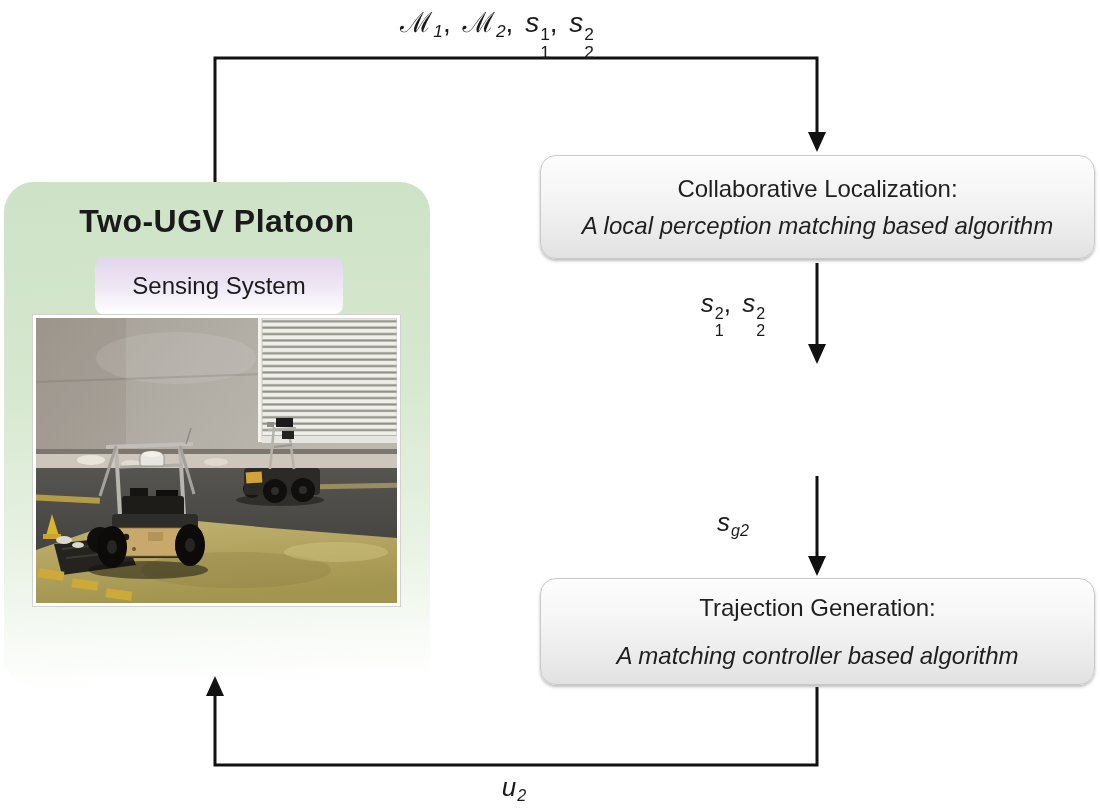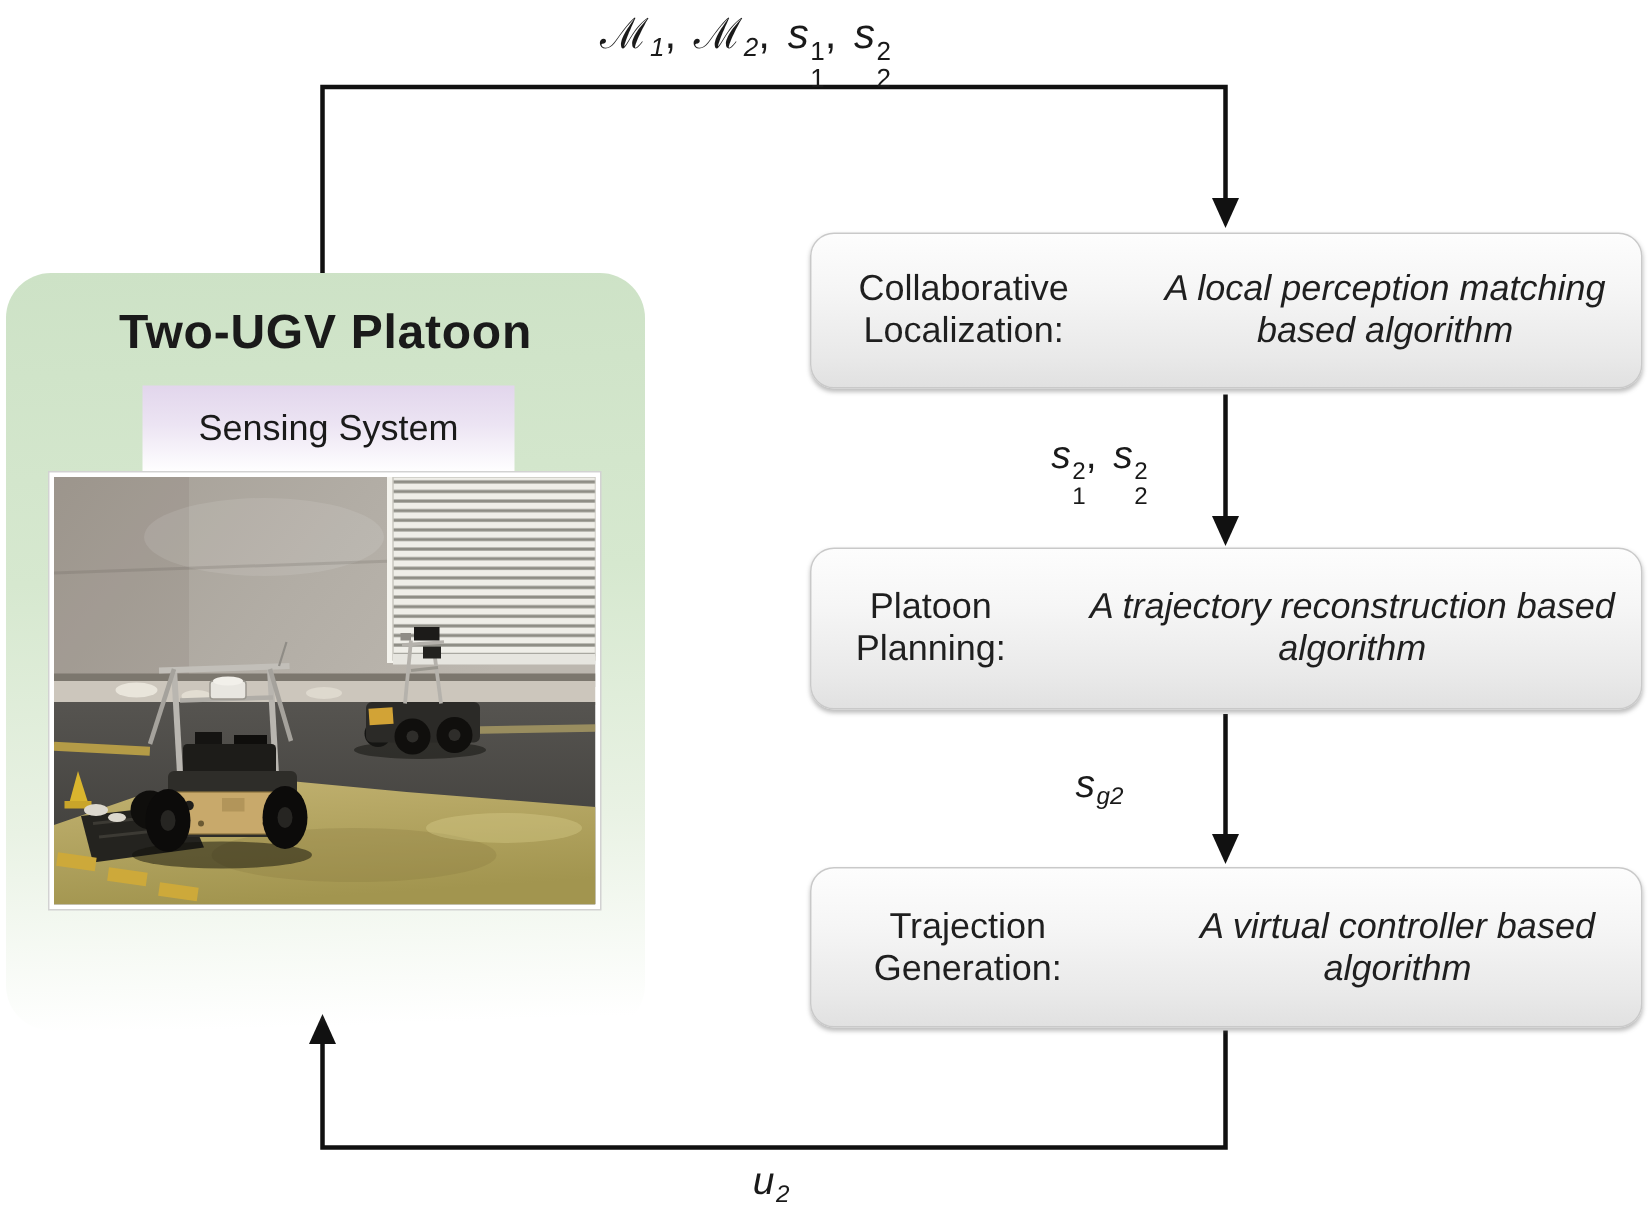--- a/index.html
+++ b/index.html
@@ -11,42 +11,42 @@
   
   #platoon-panel{
     left:4px;top:182px;width:426px;height:505px;border-radius:30px;
     background:linear-gradient(178deg,#cde2c6 0%,#d6e8cf 40%,#e9f2e4 72%,rgba(255,255,255,0) 98%);
   }
   #platoon-title{
     left:4px;top:203px;width:426px;text-align:center;
     font-size:32px;font-weight:bold;letter-spacing:0.5px;
   }
   .sys-label{
-    width:248px;height:58px;border-radius:0;display:flex;align-items:center;justify-content:center;
+    width:248px;height:58px;border-radius:10px;display:flex;align-items:center;justify-content:center;
     font-size:24px;
   }
   #sensing-label{
     left:95px;top:257px;
     background:linear-gradient(#e2d6ec 0%,#ece4f3 45%,#faf8fc 85%,#ffffff 100%);
   }
   #actuation-label{
     left:90px;top:603px;
     background:linear-gradient(#fae2c5 0%,#fbeedd 55%,rgba(255,252,246,0.25) 100%);
   }
   #photo-frame{
     left:33px;top:315px;width:361px;height:285px;background:#ffffff;padding:3px;
     box-shadow:0 0 0 1px #d2d2d2;
   }
   #photo-frame svg{display:block;}
   
   .flow-box{
     left:540px;width:555px;border-radius:16px;border:1px solid #c9c9c9;box-sizing:border-box;
     background:linear-gradient(#fdfdfd 0%,#f6f6f6 35%,#e9e9e9 80%,#e1e1e1 100%);
     box-shadow:0 2px 3px rgba(110,110,110,0.45);
-    display:flex;align-items:center;justify-content:center;gap:9px;
+    display:flex;flex-direction:column;align-items:center;justify-content:center;gap:9px;
     text-align:center;
   }
   #flow-box-0{top:155px;height:104px;}
   #flow-box-1{top:365px;height:108px;}
   #flow-box-2{top:578px;height:107px;gap:20px;}
   .flow-title{font-size:24px;color:#1f1f1f;}
   .flow-subtitle{font-size:24px;font-style:italic;color:#1f1f1f;}
   
   .math{font-size:26px;font-style:italic;text-align:center;}
   .math .mscript{font-style:normal;}
@@ -211,27 +211,23 @@
         <ellipse cx="154" cy="227" rx="5" ry="7" fill="#262522"></ellipse>
       </g>
     </svg>
   </div>
 
 
   <div id="flow-box-0" class="abs flow-box">
     <div class="flow-title">Collaborative Localization:</div>
     <div class="flow-subtitle">A local perception matching based algorithm</div>
   </div>
-  <div id="flow-box-1" class="abs flow-box">
-    <div class="flow-title">Platoon Planning:</div>
-    <div class="flow-subtitle">A trajectory reconstruction based algorithm</div>
-  </div>
   <div id="flow-box-2" class="abs flow-box">
     <div class="flow-title">Trajection Generation:</div>
-    <div class="flow-subtitle">A virtual controller based algorithm</div>
+    <div class="flow-subtitle">A matching controller based algorithm</div>
   </div>
 
   <div id="label-loc-plan" class="abs math"><span>s</span><span class="stack">
         <span>2</span>
         <span>1</span>
       </span><span class="sep">, </span><span>s</span><span class="stack">
         <span>2</span>
         <span>2</span>
       </span></div>
   <div id="label-plan-gen" class="abs math"><span>s</span><span class="subonly">g2</span></div>

